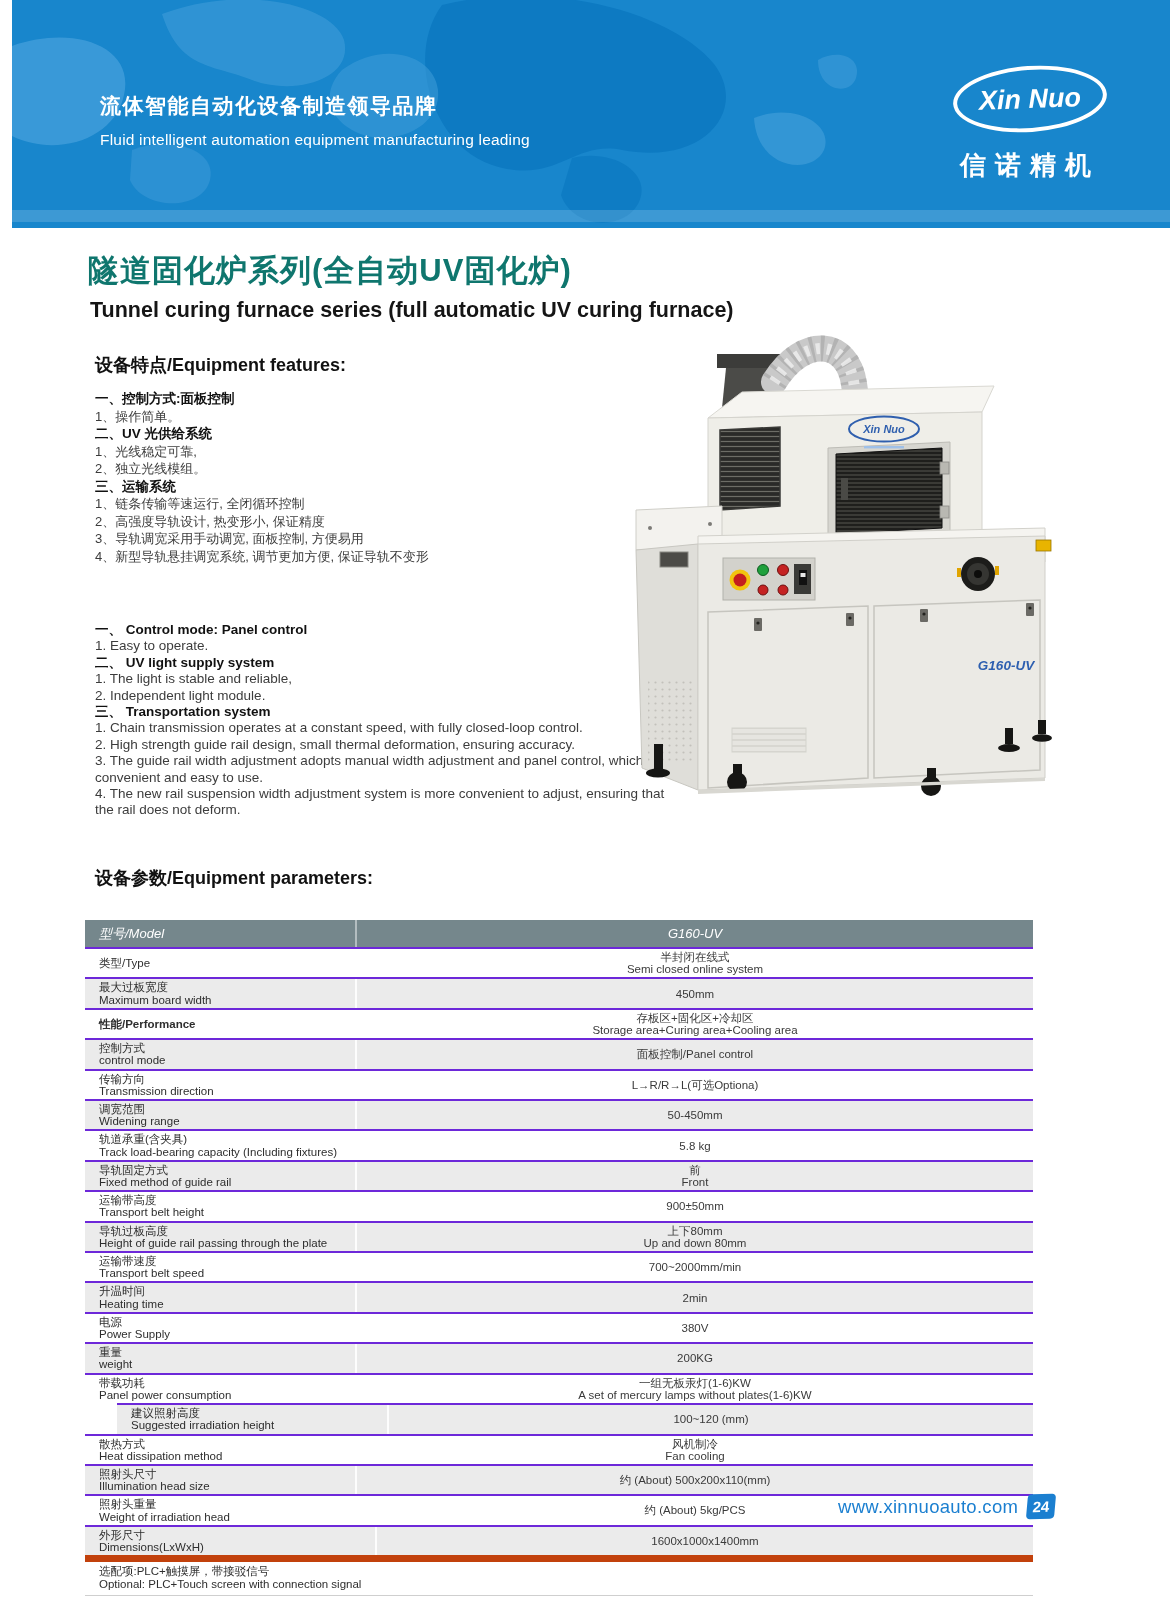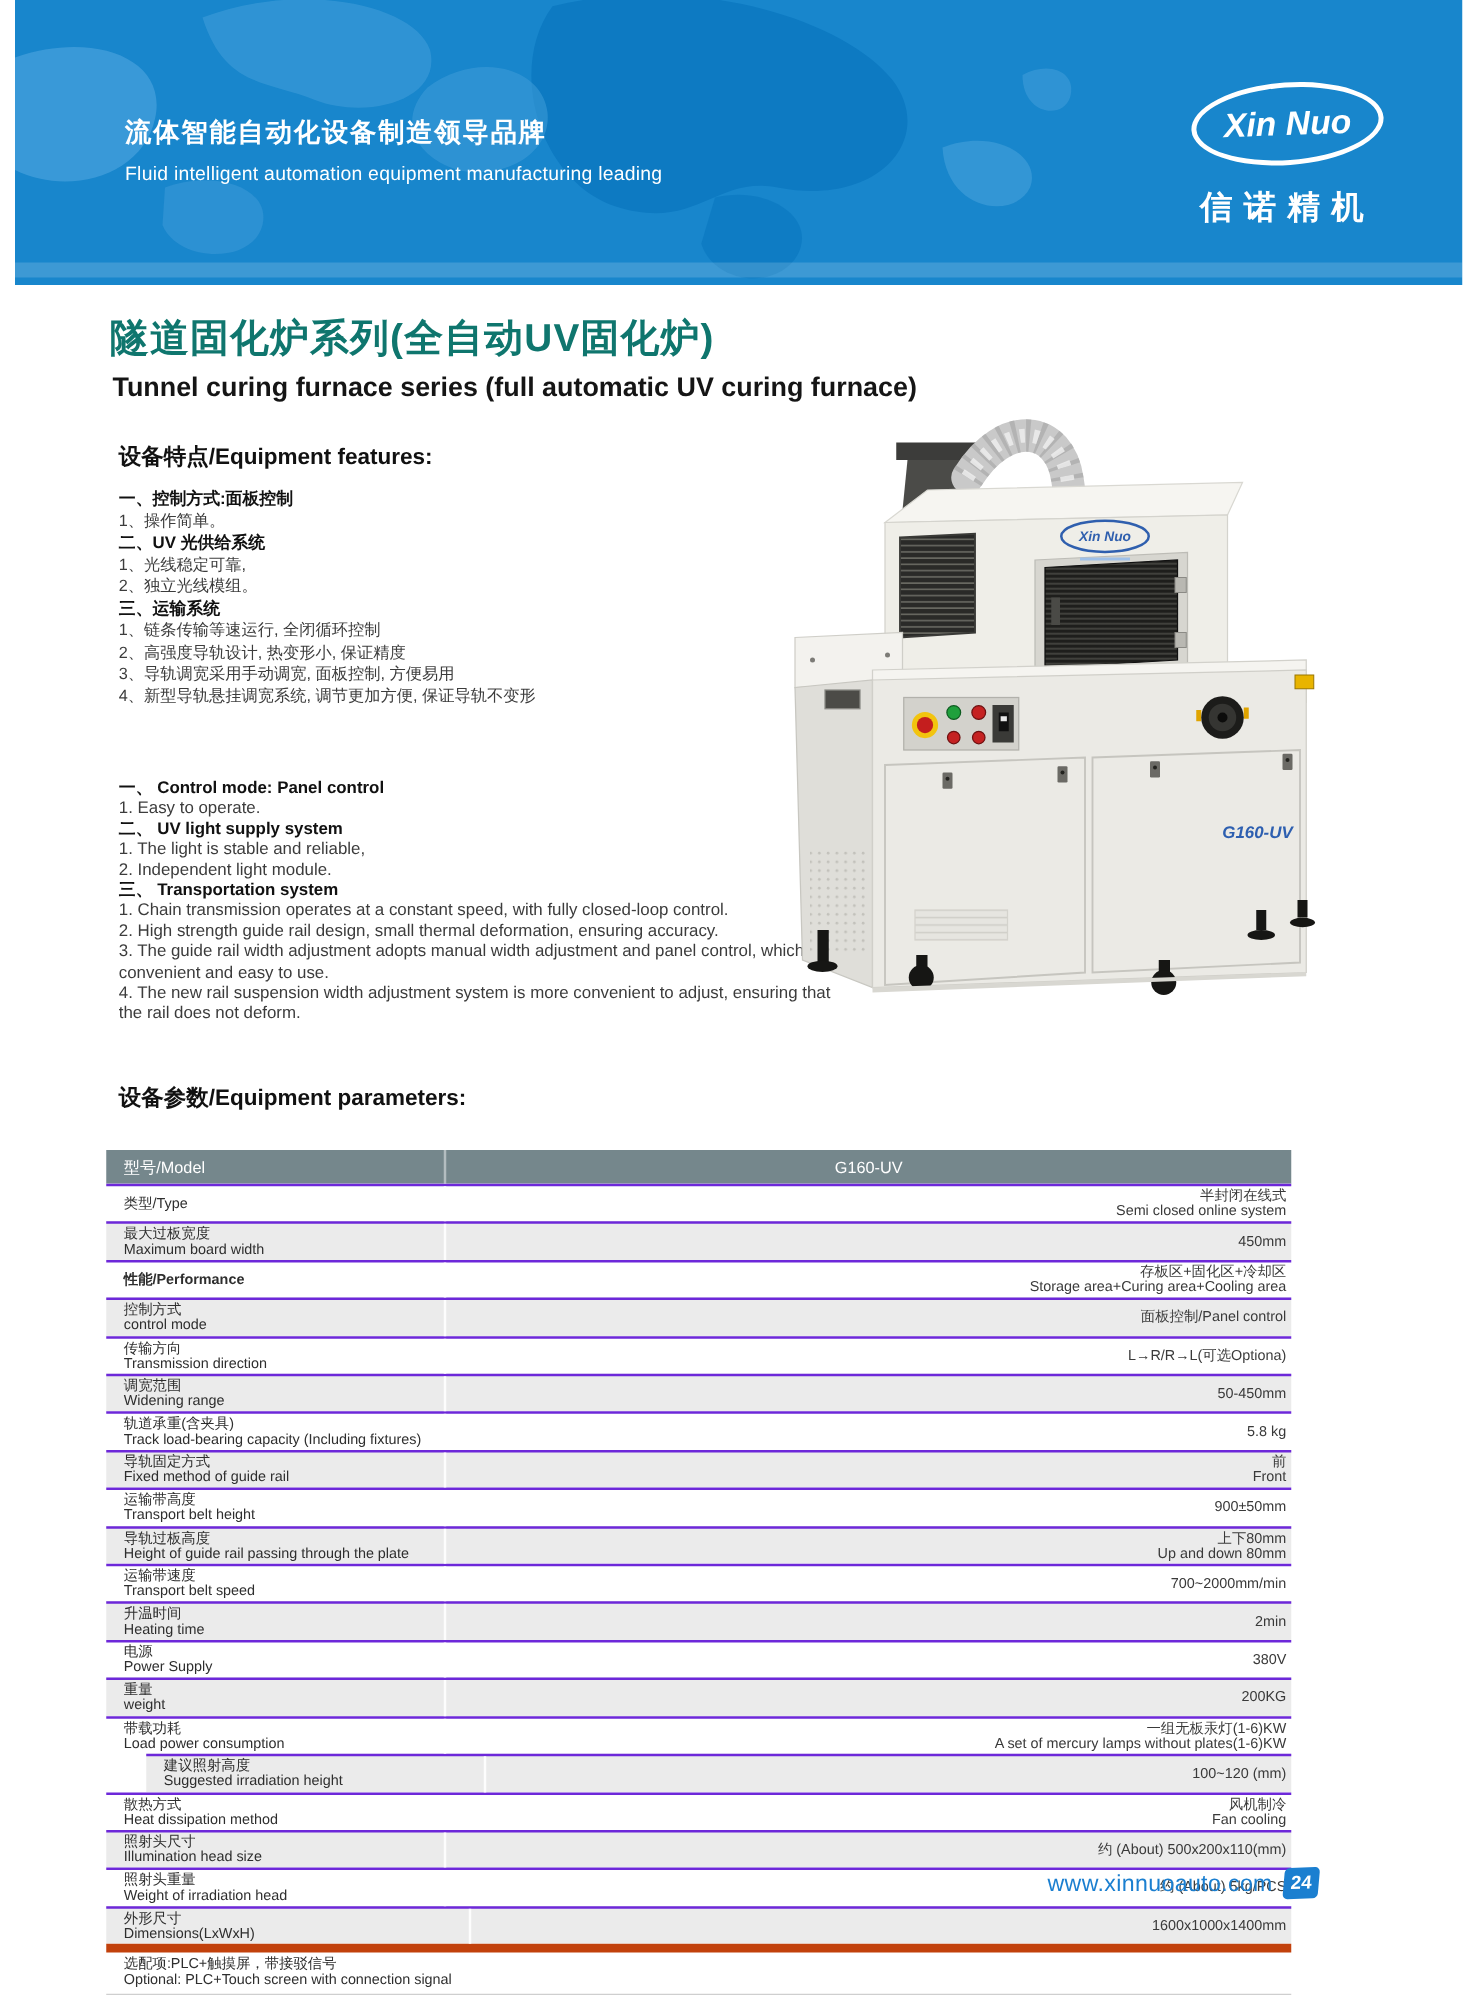--- a/index.html
+++ b/index.html
@@ -33,25 +33,25 @@
 
   
   .machine{position:absolute;left:590px;top:330px;width:500px;height:470px;}
 
   
   .ptable{position:absolute;left:85px;top:920px;width:948px;font-size:11.5px;color:#3a3a3a;}
   .p-row{display:flex;align-items:stretch;min-height:25px;border-top:2px solid #6d28d9;background:#fff;}
   .p-row.stripe{background:#ebebeb;}
   .p-row .lab{width:270px;box-sizing:border-box;padding:2px 6px 2px 14px;display:flex;flex-direction:column;justify-content:center;}
   .p-row .val{flex:1;box-sizing:border-box;border-left:2px solid rgba(255,255,255,.9);
-              display:flex;flex-direction:column;justify-content:center;text-align:right;padding:2px 4px;}
+              display:flex;flex-direction:column;justify-content:center;text-align:center;padding:2px 4px;}
   .p-row .ln{line-height:12.2px;}
   .p-row .lab .ln{color:#2e2e2e;}
   .p-row.boldlab .lab .ln{font-weight:bold;}
-  .p-head{display:flex;min-height:27px;color:#fff;font-size:13px;border-top:none;}
+  .p-head{display:flex;min-height:27px;color:#fff;font-size:13px;border-top:none;font-style:italic;}
   .p-head .lab{width:270px;box-sizing:border-box;padding-left:14px;display:flex;align-items:center;}
   .p-head .val{flex:1;display:flex;align-items:center;justify-content:center;border-left:2px solid rgba(255,255,255,.45);}
   .p-foot{border-top:7px solid #c2410c;border-bottom:1px solid #cfcfcf;background:#fff;
           padding:3px 6px 4px 14px;line-height:13px;font-size:11.5px;color:#2e2e2e;}
 
   
   .footer{position:absolute;left:838px;top:1494px;display:flex;align-items:center;gap:9px;}
   .site{font-size:18.5px;letter-spacing:.3px;}
   .pageno{width:28px;height:25px;border-radius:4px;transform:skewX(-7deg) rotate(-2deg);
           color:#fff;font-size:15px;font-weight:bold;display:flex;align-items:center;justify-content:center;}
@@ -354,21 +354,21 @@
           <div class="ln">重量</div>
           <div class="ln">weight</div>
         </div>
         <div class="val">
           <div class="ln">200KG</div>
         </div>
       </div>
       <div class="p-row">
         <div class="lab">
           <div class="ln">带载功耗</div>
-          <div class="ln">Load power consumption</div>
+          <div class="ln">Panel power consumption</div>
         </div>
         <div class="val">
           <div class="ln">一组无板汞灯(1-6)KW</div>
           <div class="ln">A set of mercury lamps without plates(1-6)KW</div>
         </div>
       </div>
       <div class="p-row stripe" style="background: rgb(235, 235, 235); margin-left: 32px;">
         <div class="lab">
           <div class="ln">建议照射高度</div>
           <div class="ln">Suggested irradiation height</div>

